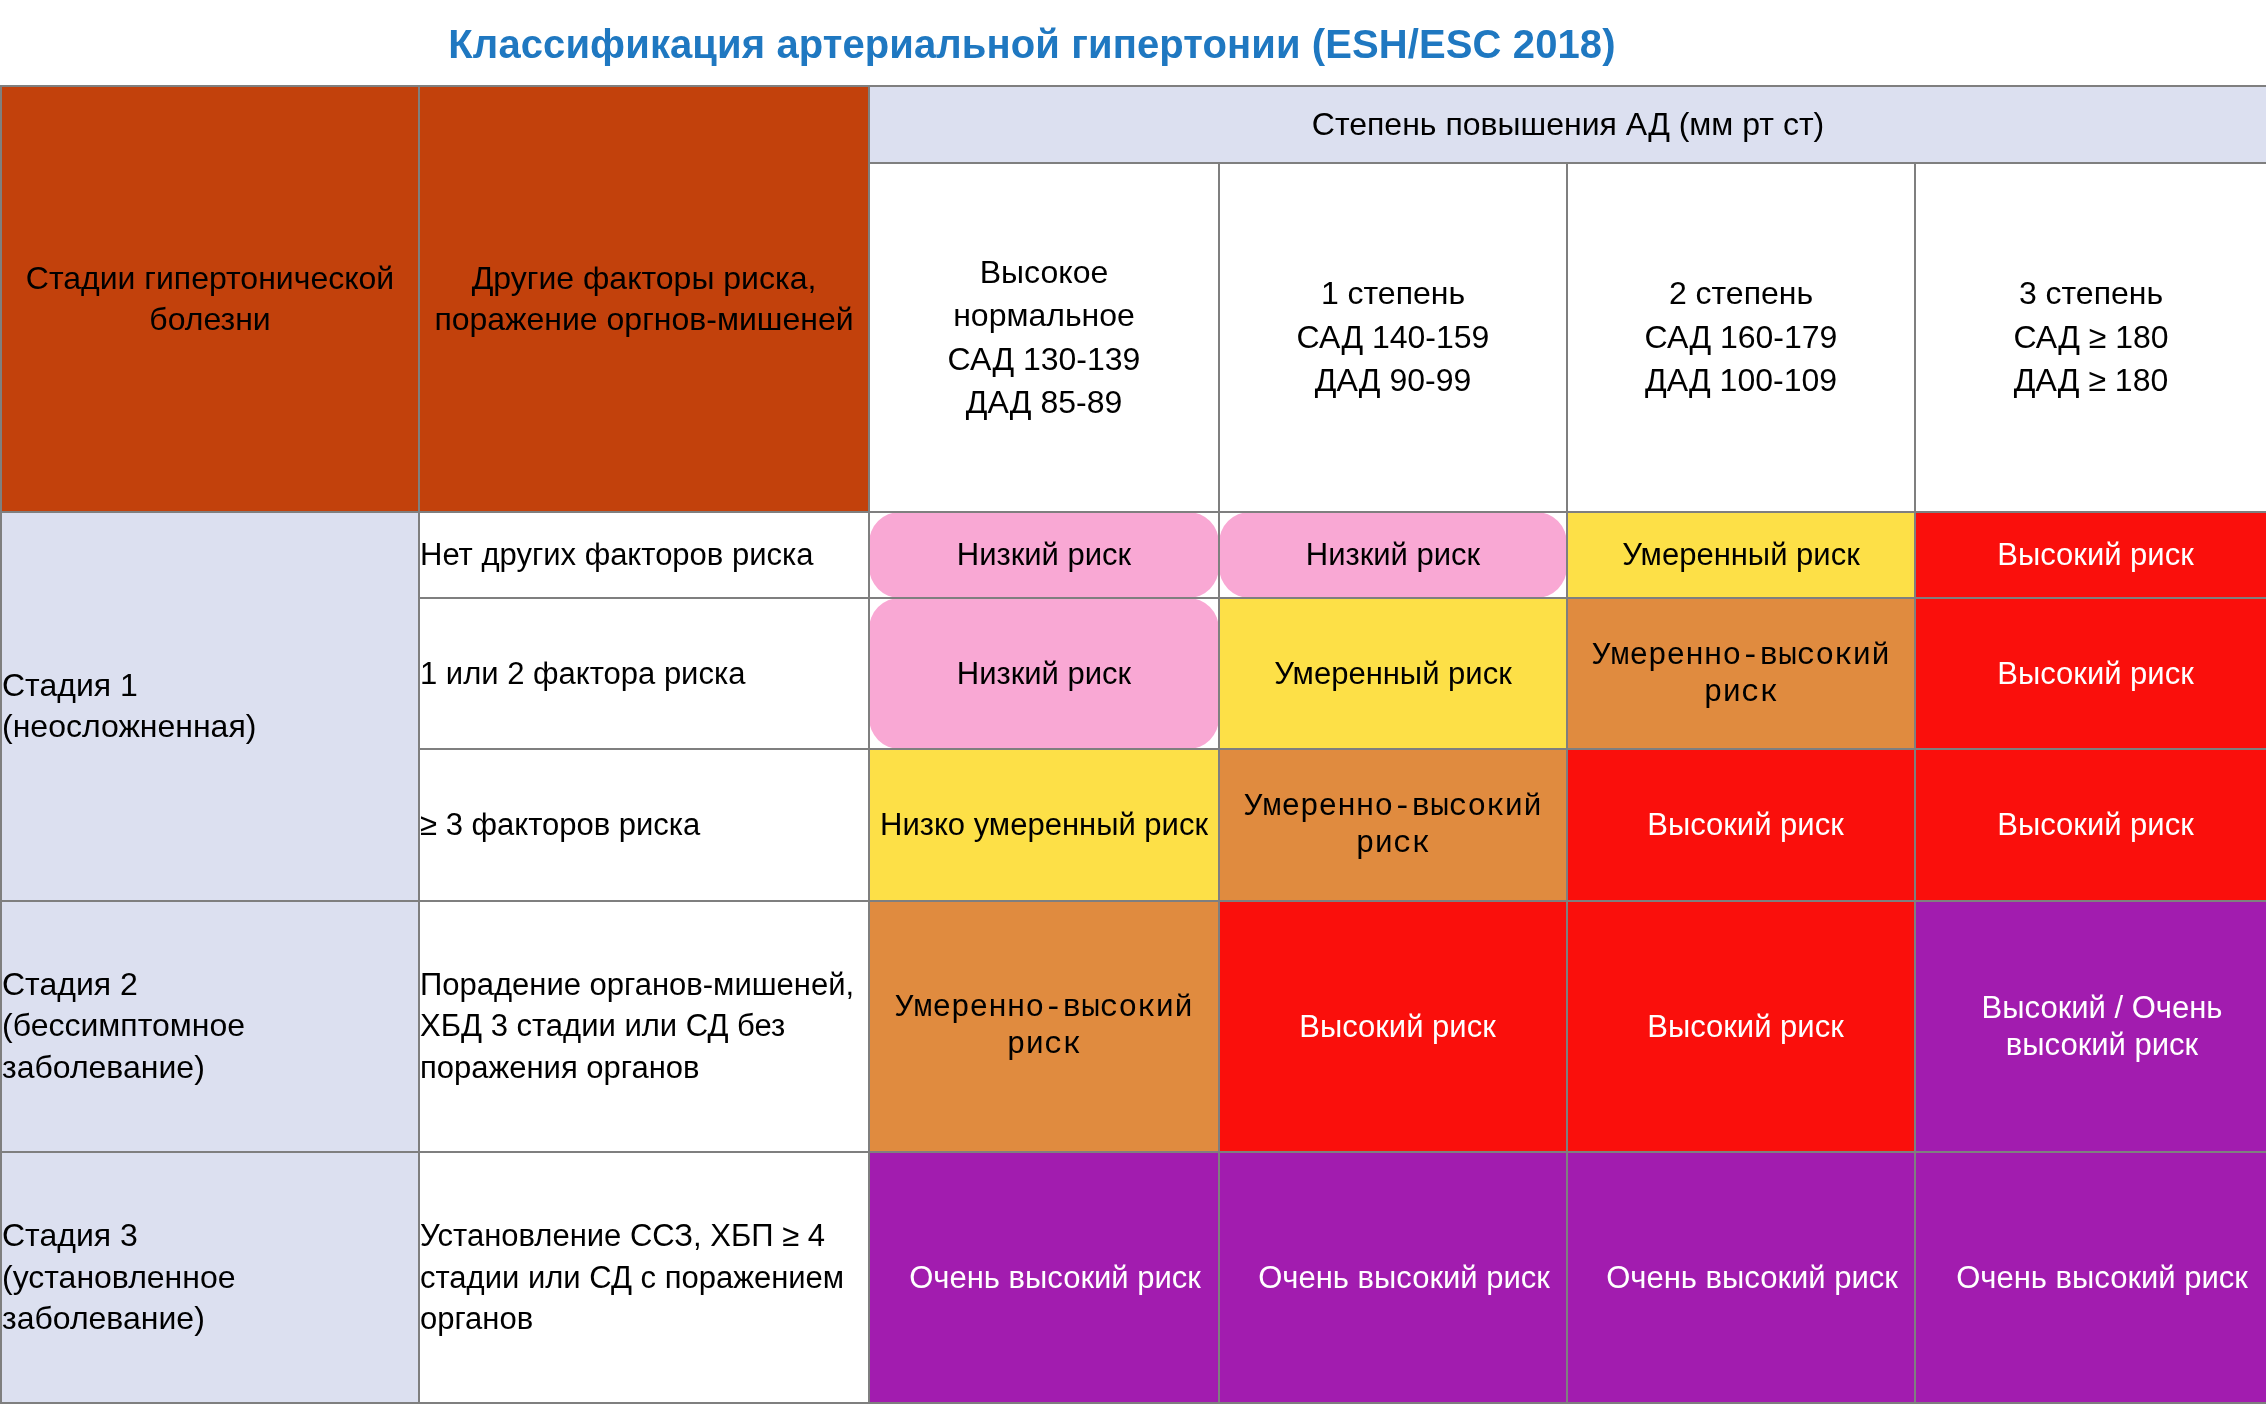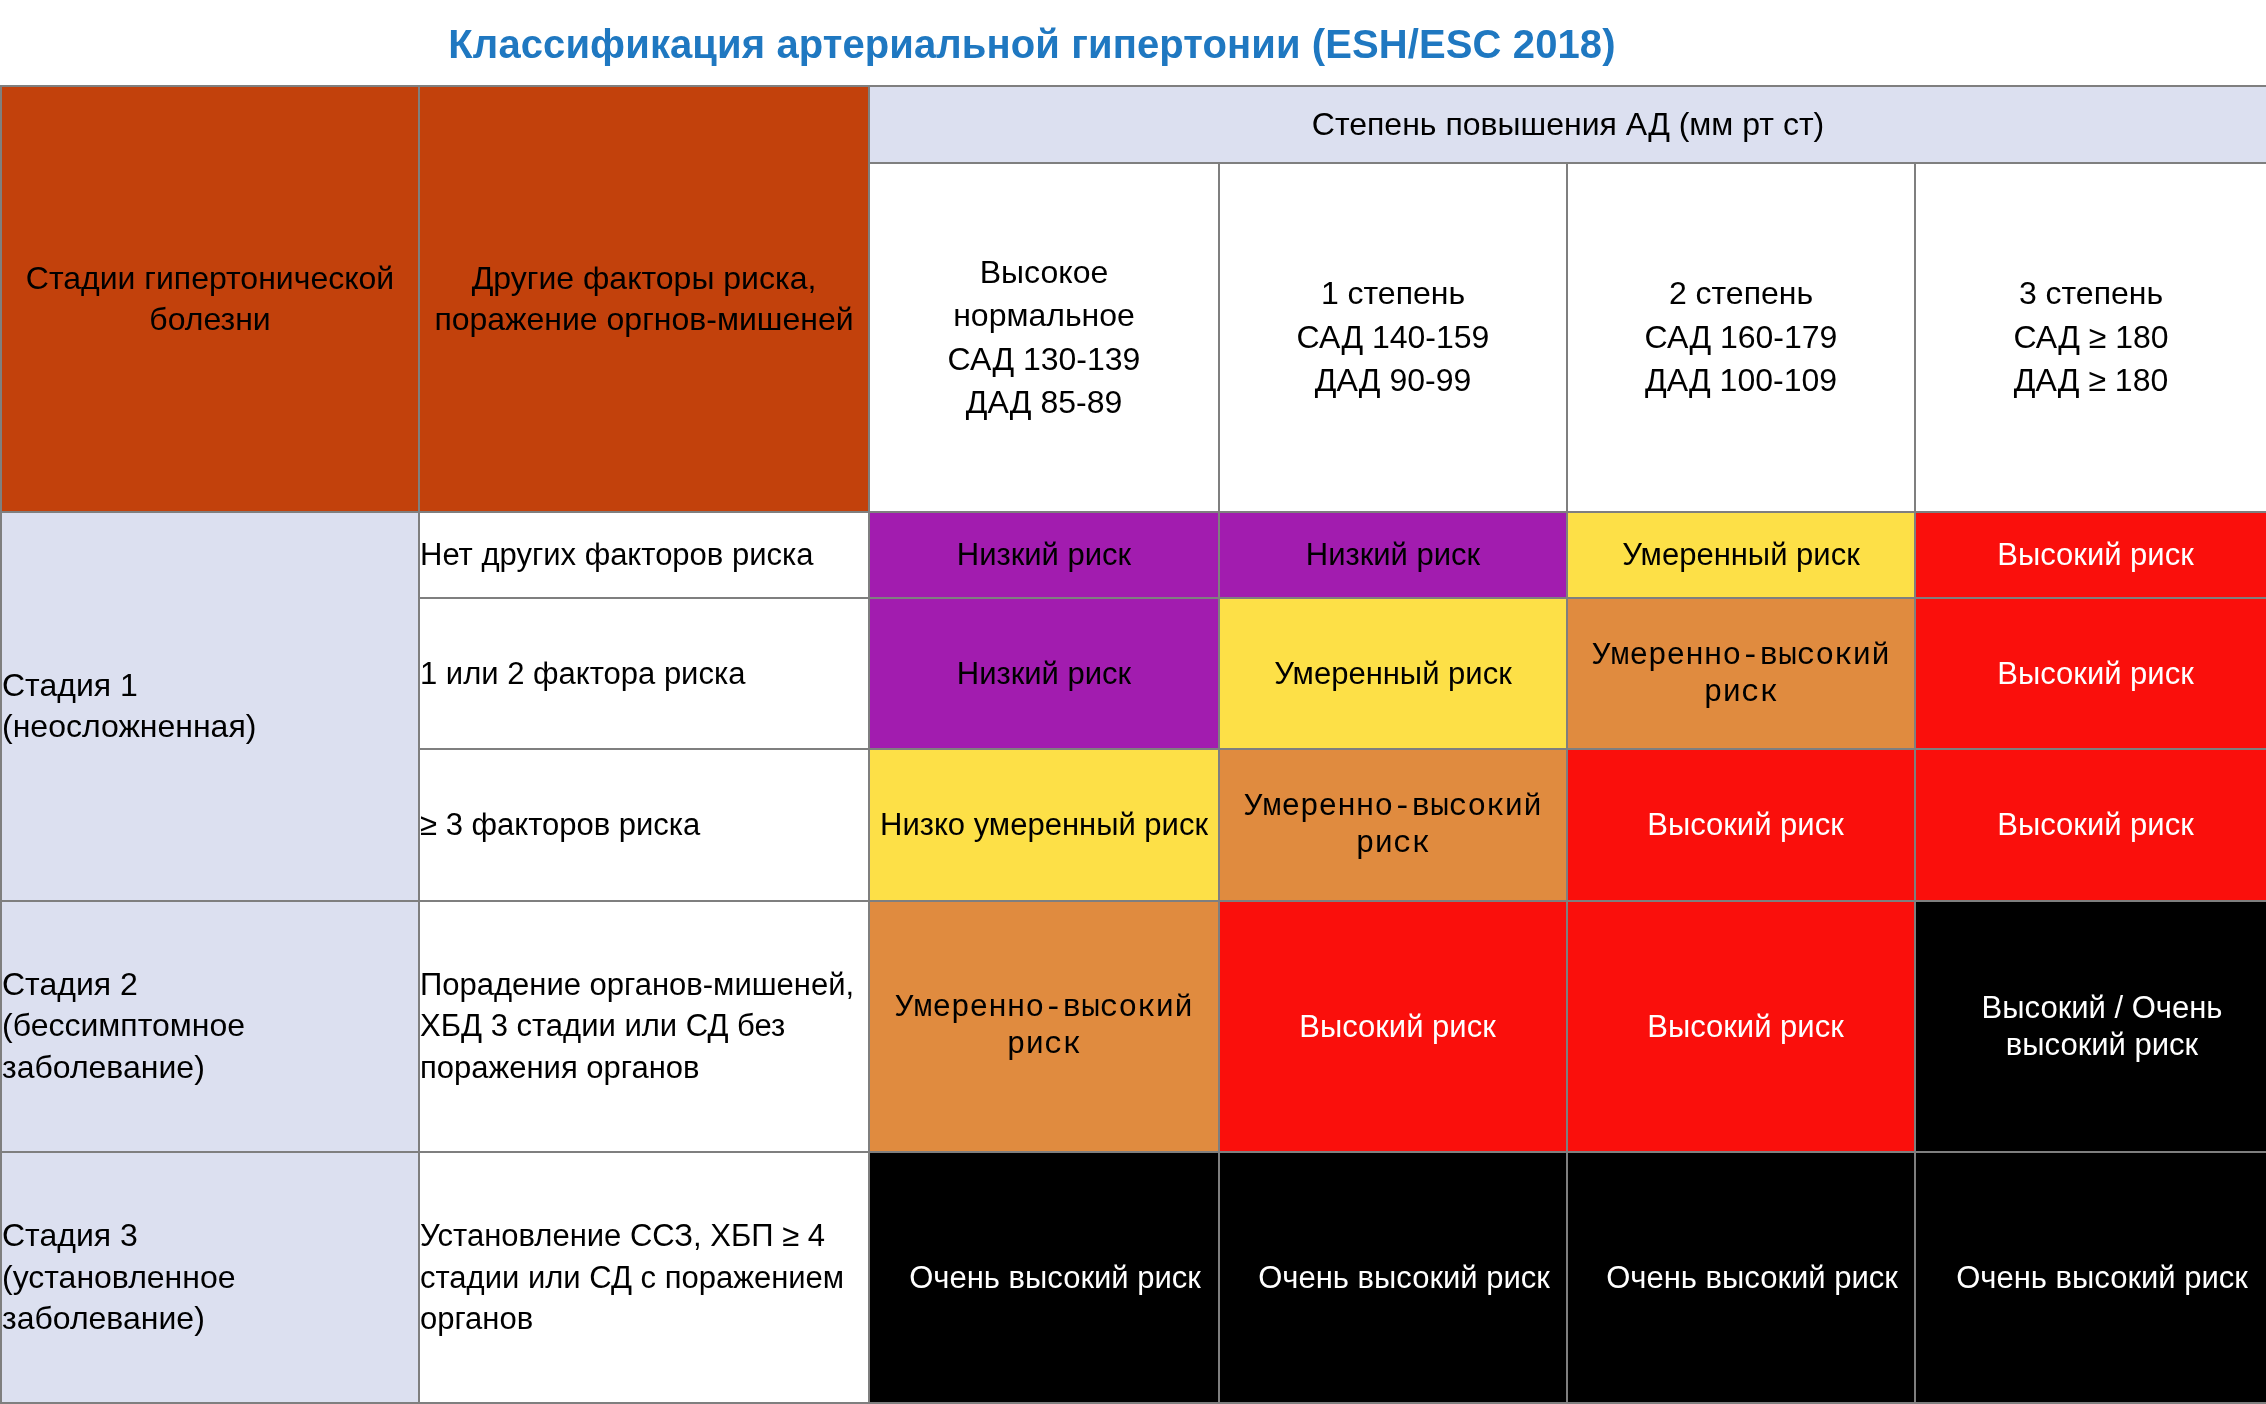--- a/index.html
+++ b/index.html
@@ -93,25 +93,25 @@
     padding: 10px 10px 10px 12px;
   }
 
   .risk {
     text-align: center;
     font-size: 31px;
     font-weight: bold;
     line-height: 1.2;
     padding: 8px 6px;
   }
-  .risk.green  { background: #a21caf; color: #000000; }
+  .risk.green  { background: #f9a8d4; color: #000000; border-radius: 31px; }
   .risk.yellow { background: #fde047; color: #000000; }
   .risk.orange { background: #e08b3f; color: #000000; font-family: Liberation Mono, monospace; }
   .risk.red    { background: #fa0f0c; color: #ffffff; padding-left: 9px; }
-  .risk.darkred{ background: #000000; color: #ffffff; padding-left: 22px; }
+  .risk.darkred{ background: #a21caf; color: #ffffff; padding-left: 22px; }
 </style>
 </head>
 <body>
 
 <div class="page">
 
   <div class="title">Классификация артериальной гипертонии (ESH/ESC 2018)</div>
 
   <table class="matrix">
     <colgroup>

